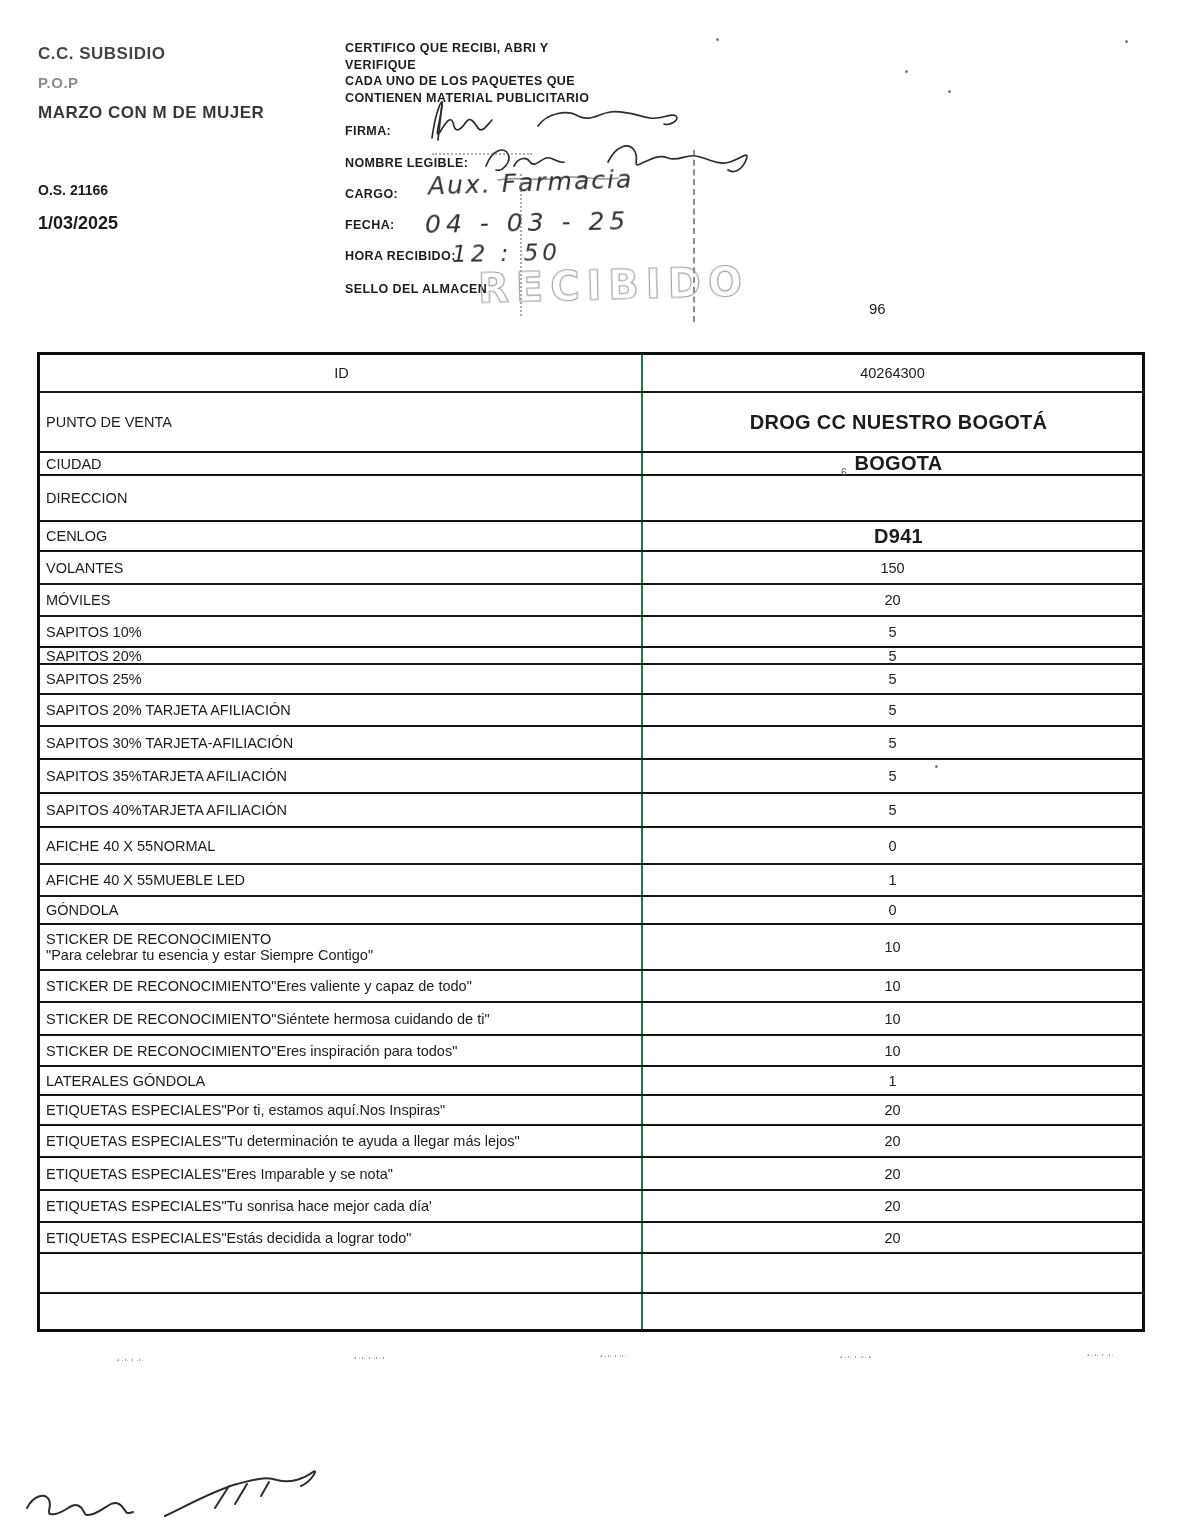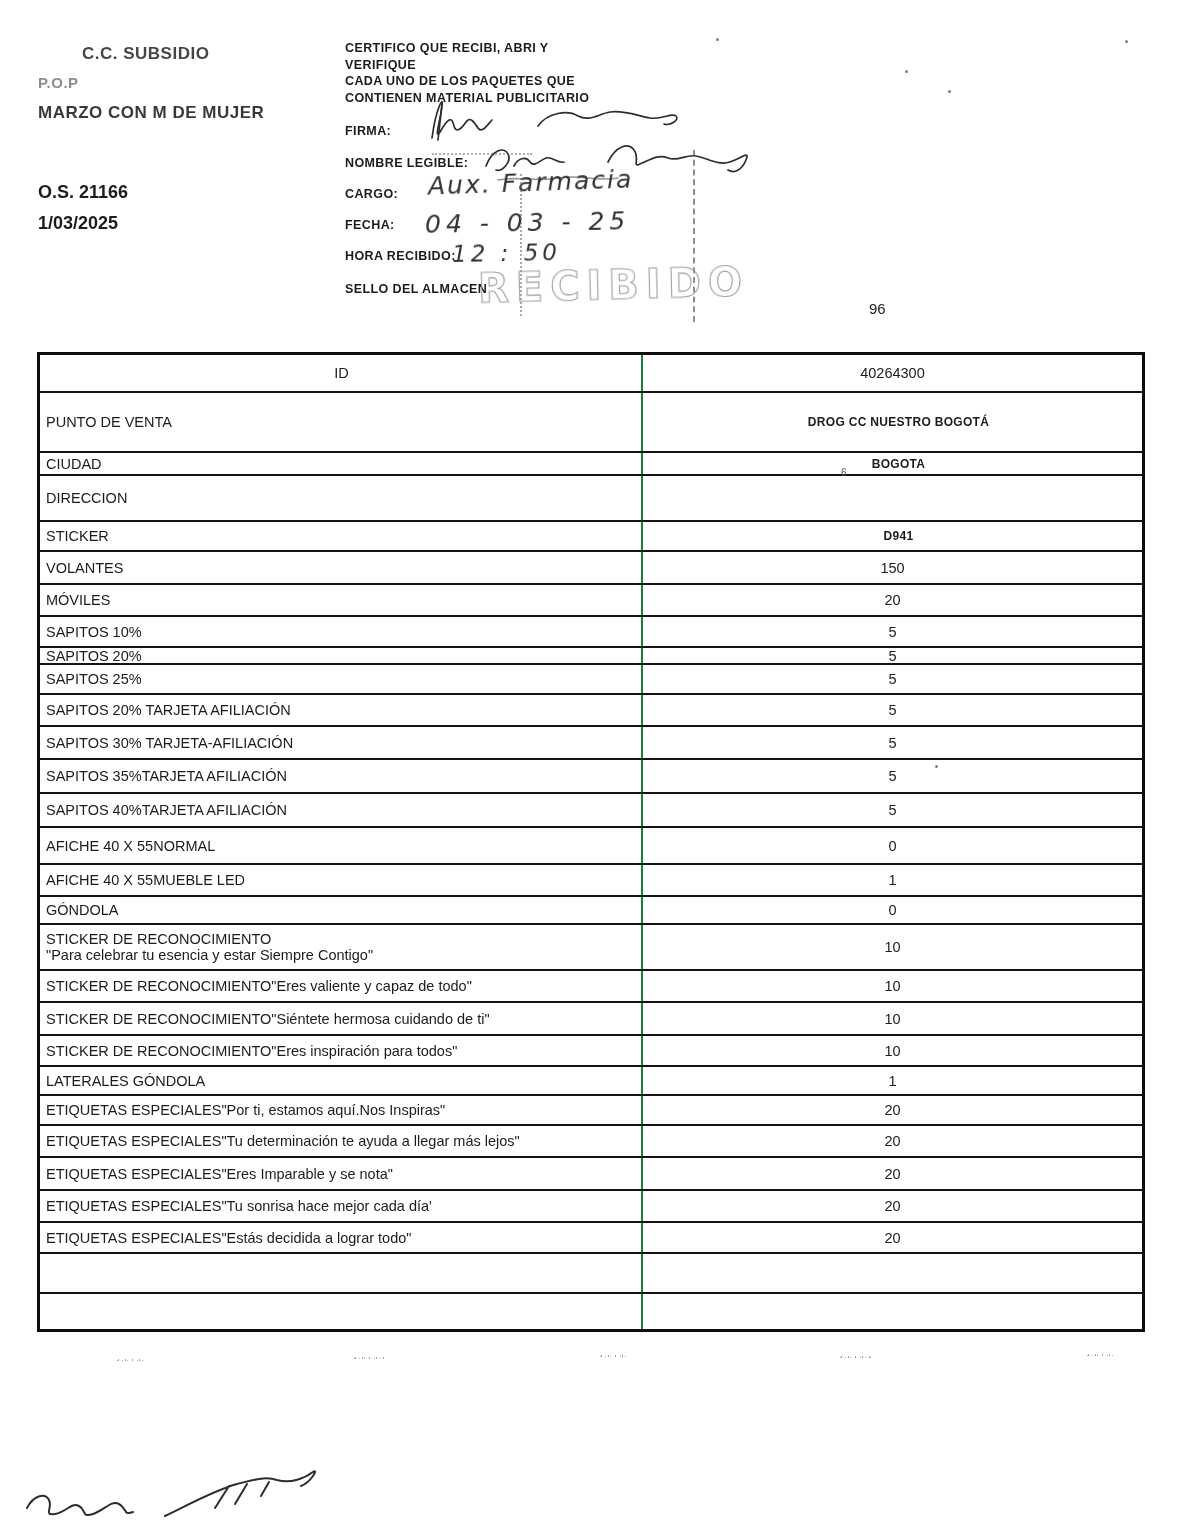--- a/index.html
+++ b/index.html
@@ -4,24 +4,24 @@
 <style>
   html,body{margin:0;padding:0;background:#e8e8e8;}
   .page{
     position:relative;width:1183px;height:1528px;background:#ffffff;
     margin:0 auto;overflow:hidden;
     font-family:"Liberation Sans", sans-serif;color:#1c1c1c;
   }
   .abs{position:absolute;}
   
   .hdr-line{font-weight:bold;letter-spacing:.5px;}
-  .hdr1{left:38px;top:44px;font-size:17px;opacity:.82;filter:blur(.4px);margin-left:44px;}
+  .hdr1{left:38px;top:44px;font-size:17px;opacity:.82;filter:blur(.4px);}
   .hdr2{left:38px;top:74px;font-size:15px;opacity:.5;filter:blur(.7px);}
   .hdr3{left:38px;top:103px;font-size:17px;opacity:.88;filter:blur(.3px);}
-  .hdr-os{left:38px;top:182px;font-size:18px;font-weight:bold;filter:blur(.2px);}
+  .hdr-os{left:38px;top:182px;font-size:14px;font-weight:bold;filter:blur(.2px);}
   .hdr-date{left:38px;top:213px;font-size:18px;font-weight:bold;filter:blur(.2px);text-align:center;}
   
   .cert{left:345px;top:40px;width:300px;font-size:12.5px;font-weight:bold;
         line-height:16.5px;letter-spacing:.4px;filter:blur(.25px);}
   .flabel{font-size:12.5px;font-weight:bold;letter-spacing:.4px;filter:blur(.25px);}
   
   .hand{font-family:"DejaVu Sans", sans-serif;font-style:italic;color:#333;
         white-space:nowrap;filter:blur(.3px);}
   .hand-cargo{left:428px;top:168px;font-size:25px;transform:rotate(-2deg);letter-spacing:2px;}
   .hand-fecha{left:425px;top:208px;font-size:25px;transform:rotate(-1deg);letter-spacing:5px;}
@@ -39,21 +39,21 @@
   
   .tbl{left:37px;top:352px;width:1108px;border:3px solid #0e0e0e;
        display:flex;flex-direction:column;box-sizing:border-box;}
   .trow{display:flex;border-bottom:2px solid #141414;box-sizing:border-box;}
   .trow:last-child{border-bottom:none;}
   .tcell-l{width:603px;border-right:2px solid #15803d;box-sizing:border-box;
            display:flex;flex-direction:column;justify-content:center;
            padding:1px 4px 1px 6px;font-size:14.5px;filter:blur(.2px);}
   .tcell-v{flex:1;display:flex;align-items:center;justify-content:center;
            font-size:14.5px;text-align:center;filter:blur(.2px);}
-  .trow.emph .tcell-v{font-weight:bold;font-size:12px;letter-spacing:.3px;margin-left:12px;}
+  .trow.emph .tcell-v{font-weight:bold;font-size:20px;letter-spacing:.3px;margin-left:12px;}
   .trow.center-label .tcell-l{align-items:center;}
   
   .trow:nth-child(1){height:38px}  .trow:nth-child(2){height:60px}
   .trow:nth-child(3){height:23px}  .trow:nth-child(4){height:46px}
   .trow:nth-child(5){height:30px}  .trow:nth-child(6){height:33px}
   .trow:nth-child(7){height:32px}  .trow:nth-child(8){height:31px}
   .trow:nth-child(9){height:17px}  .trow:nth-child(10){height:30px}
   .trow:nth-child(11){height:32px} .trow:nth-child(12){height:33px}
   .trow:nth-child(13){height:34px} .trow:nth-child(14){height:34px}
   .trow:nth-child(15){height:37px} .trow:nth-child(16){height:32px}
@@ -139,21 +139,21 @@
         </div>
         <div class="tcell-v">BOGOTA</div>
       </div>
       <div class="trow emph">
         <div class="tcell-l">
           <div>DIRECCION</div>
         </div>
       </div>
       <div class="trow emph">
         <div class="tcell-l">
-          <div>STICKER</div>
+          <div>CENLOG</div>
         </div>
         <div class="tcell-v">D941</div>
       </div>
       <div class="trow">
         <div class="tcell-l">
           <div>VOLANTES</div>
         </div>
         <div class="tcell-v">150</div>
       </div>
       <div class="trow">

